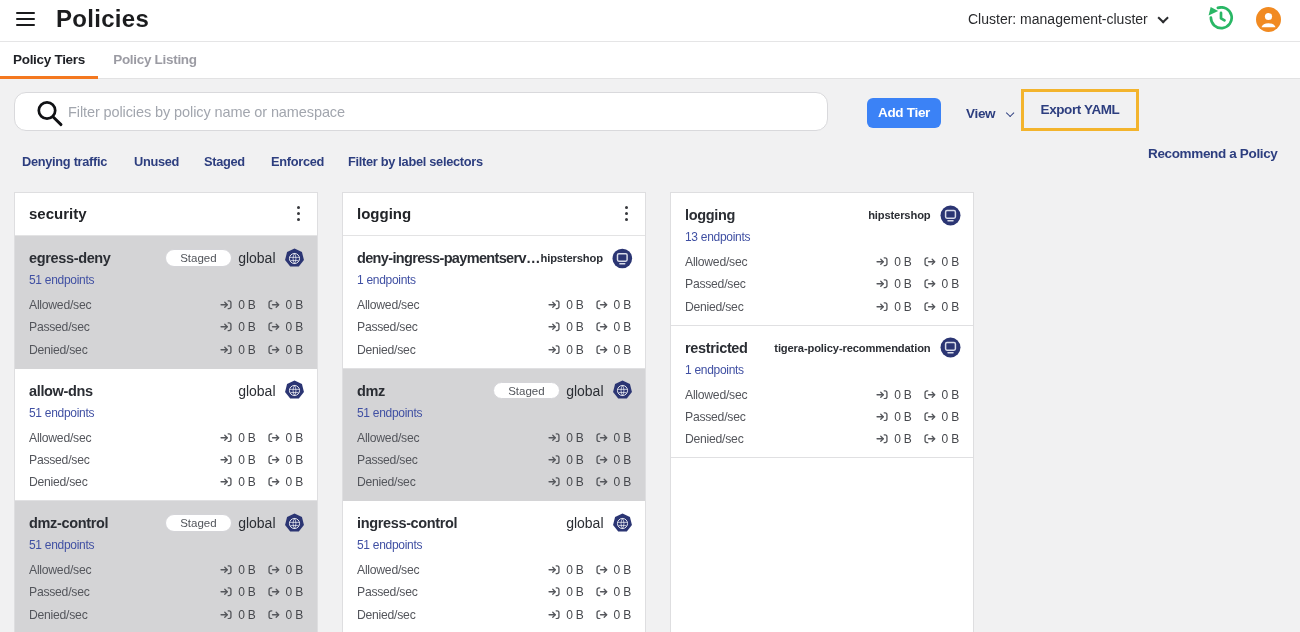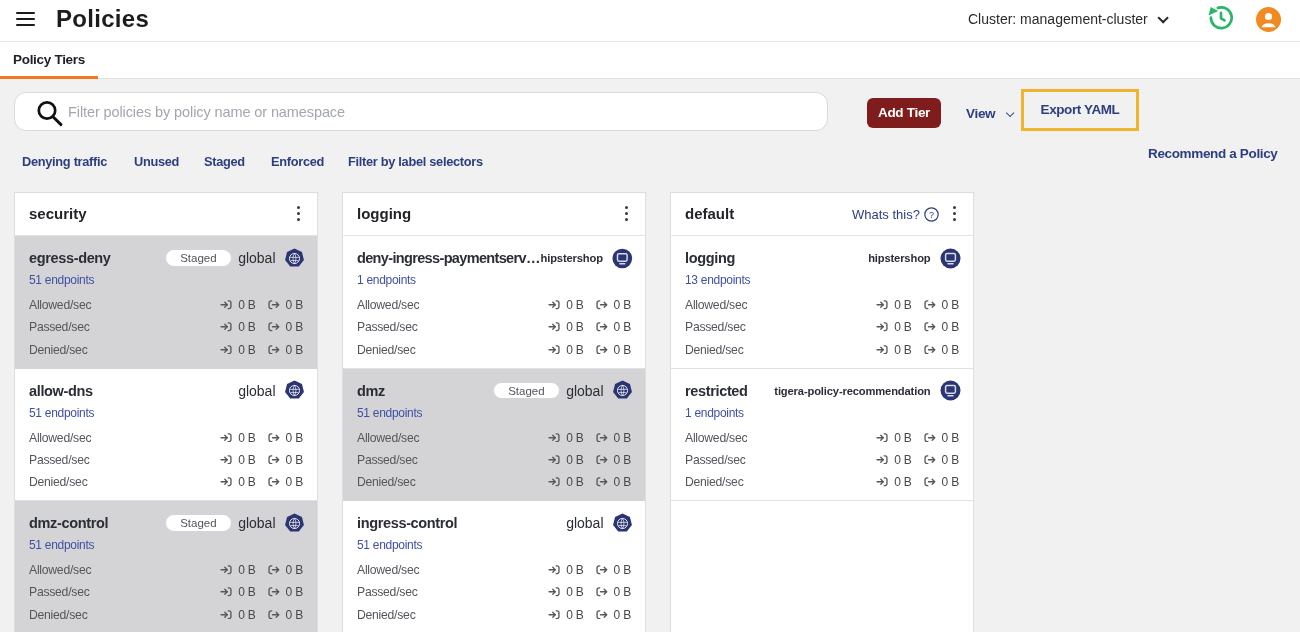--- a/index.html
+++ b/index.html
@@ -11,21 +11,21 @@
 .cluster { position:absolute; left:968px; top:11px; font-size:14px; color:#2a2b2e; letter-spacing:0px; }
 .chev { display:inline-block; width:8px; height:8px; margin-left:9px; border-right:2px solid #2a2b2e; border-bottom:2px solid #2a2b2e; transform:rotate(45deg) translateY(-3px); }
 .hist { position:absolute; left:1208px; top:6px; }
 .avatar { position:absolute; left:1256px; top:7px; width:25px; height:25px; }
 .tabbar { position:absolute; left:0; top:42px; width:1300px; height:37px; background:#fff; border-bottom:1px solid #e2e2e3; z-index:4; }
 .tab1 { position:absolute; left:0; top:0; width:98px; height:37px; text-align:center; line-height:36px; font-size:13.5px; letter-spacing:-0.3px; font-weight:bold; color:#202227; border-bottom:3.5px solid #f4781f; }
 .tab2 { position:absolute; left:98px; top:0; width:114px; height:37px; text-align:center; line-height:36px; font-size:13.5px; letter-spacing:-0.3px; font-weight:bold; color:#9b9ba3; }
 .search { position:absolute; left:14px; top:92px; width:814px; height:39px; background:#fff; border:1px solid #d9d9dc; border-radius:12px; }
 .search svg { position:absolute; left:19px; top:4px; }
 .search .ph { position:absolute; left:53px; top:10.5px; font-size:14.5px; color:#a2a6ae; letter-spacing:-0.1px; }
-.btn-add { position:absolute; left:867px; top:98px; width:74px; height:30px; background:#7f1d1d; color:#fff; border-radius:6px; font-size:13.5px; letter-spacing:-0.3px; font-weight:bold; text-align:center; line-height:30px; }
+.btn-add { position:absolute; left:867px; top:98px; width:74px; height:30px; background:#3b82f6; color:#fff; border-radius:6px; font-size:13.5px; letter-spacing:-0.3px; font-weight:bold; text-align:center; line-height:30px; }
 .view { position:absolute; left:966px; top:106px; font-size:13.5px; letter-spacing:-0.3px; font-weight:bold; color:#2d3e7f; }
 .vchev { display:inline-block; width:6px; height:6px; margin-left:10px; border-right:1.8px solid #2d3e7f; border-bottom:1.8px solid #2d3e7f; transform:rotate(45deg) translateY(-3px); }
 .export { position:absolute; left:1021px; top:89px; width:118px; height:42px; border:3px solid #f3b42d; text-align:center; line-height:36px; font-size:13.5px; letter-spacing:-0.4px; font-weight:bold; color:#2d3e7f; }
 .recommend { position:absolute; left:1148px; top:106px; font-size:13.5px; letter-spacing:-0.35px; font-weight:bold; color:#2d3e7f;margin-top:40px; }
 .filters { position:absolute; left:0; top:154px; width:1300px; height:14px; font-size:12.8px; letter-spacing:-0.3px; font-weight:bold; color:#2d3e7f; }
 .filters span { position:absolute; top:0; white-space:nowrap; }
 .col { position:absolute; top:192px; width:304px; height:441px; background:#fff; border:1px solid #dedee0; overflow:hidden; }
 .col1 { left:14px; } .col2 { left:342px; } .col3 { left:670px; }
 .colhead { height:43px; border-bottom:1px solid #e3e3e4; position:relative; }
 .colhead .t { position:absolute; left:14px; top:12px; font-size:15px; font-weight:bold; color:#222428; }
@@ -69,20 +69,21 @@
   <div class="avatar">
     <svg width="25" height="25" viewBox="0 0 25 25">
       <circle cx="12.5" cy="12.5" r="12.5" fill="#f18a21"></circle>
       <circle cx="12.5" cy="9.5" r="3.6" fill="#fff"></circle>
       <path d="M5.5 20.2 a7.2 5.2 0 0 1 14 0 z" fill="#fff"></path>
     </svg>
   </div>
 </div>
 <div class="tabbar">
   <div class="tab1">Policy Tiers</div>
+  <div class="tab2">Policy Listing</div>
 </div>
 <div class="search">
   <svg width="30" height="30" viewBox="0 0 30 30" fill="none">
     <circle cx="13" cy="13.5" r="8.2" stroke="#101114" stroke-width="2.7"></circle>
     <path d="M19.2 20 L27 27.6" stroke="#101114" stroke-width="2.9" stroke-linecap="round"></path>
   </svg>
   <span class="ph">Filter policies by policy name or namespace</span>
 </div>
 <div class="btn-add">Add Tier</div>
 <div class="view">View<span class="vchev"></span></div>
@@ -517,32 +518,20 @@
             <path d="M4.4 5 H10.8"></path>
             <path d="M8.3 2.4 L10.9 5 L8.3 7.6"></path>
           </svg>
           <span class="mv">0 B</span>
         </span>
       </div>
   </div>
 </div>
 
 <div class="col col3">
-  <div class="colhead">
-      <span class="t">default</span>
-      <span class="whats">Whats this? <svg width="15" height="15" viewBox="0 0 15 15" style="vertical-align:-3px">
-          <circle cx="7.5" cy="7.5" r="6.7" fill="none" stroke="#2d3e7f" stroke-width="1.2"></circle>
-          <text x="7.5" y="10.6" font-size="9" text-anchor="middle" fill="#2d3e7f" font-family="Liberation Sans">?</text>
-        </svg></span>
-      <div class="kebab">
-        <i></i>
-        <i></i>
-        <i></i>
-      </div>
-    </div>
   <div class="card white">
     <div class="crow">
         <span class="cname">logging</span>
         <span class="spacer"></span>
         <span class="ns">hipstershop</span>
         <svg width="21" height="21" viewBox="0 0 21 21">
           <circle cx="10.5" cy="10.5" r="10" fill="#2b3573"></circle>
           <rect x="5.6" y="5.6" width="9.8" height="7.6" rx="1.4" fill="none" stroke="#d8dbe8" stroke-width="1.5"></rect>
           <path d="M8 15.8 h5" stroke="#d8dbe8" stroke-width="1.5" stroke-linecap="round"></path>
         </svg>

